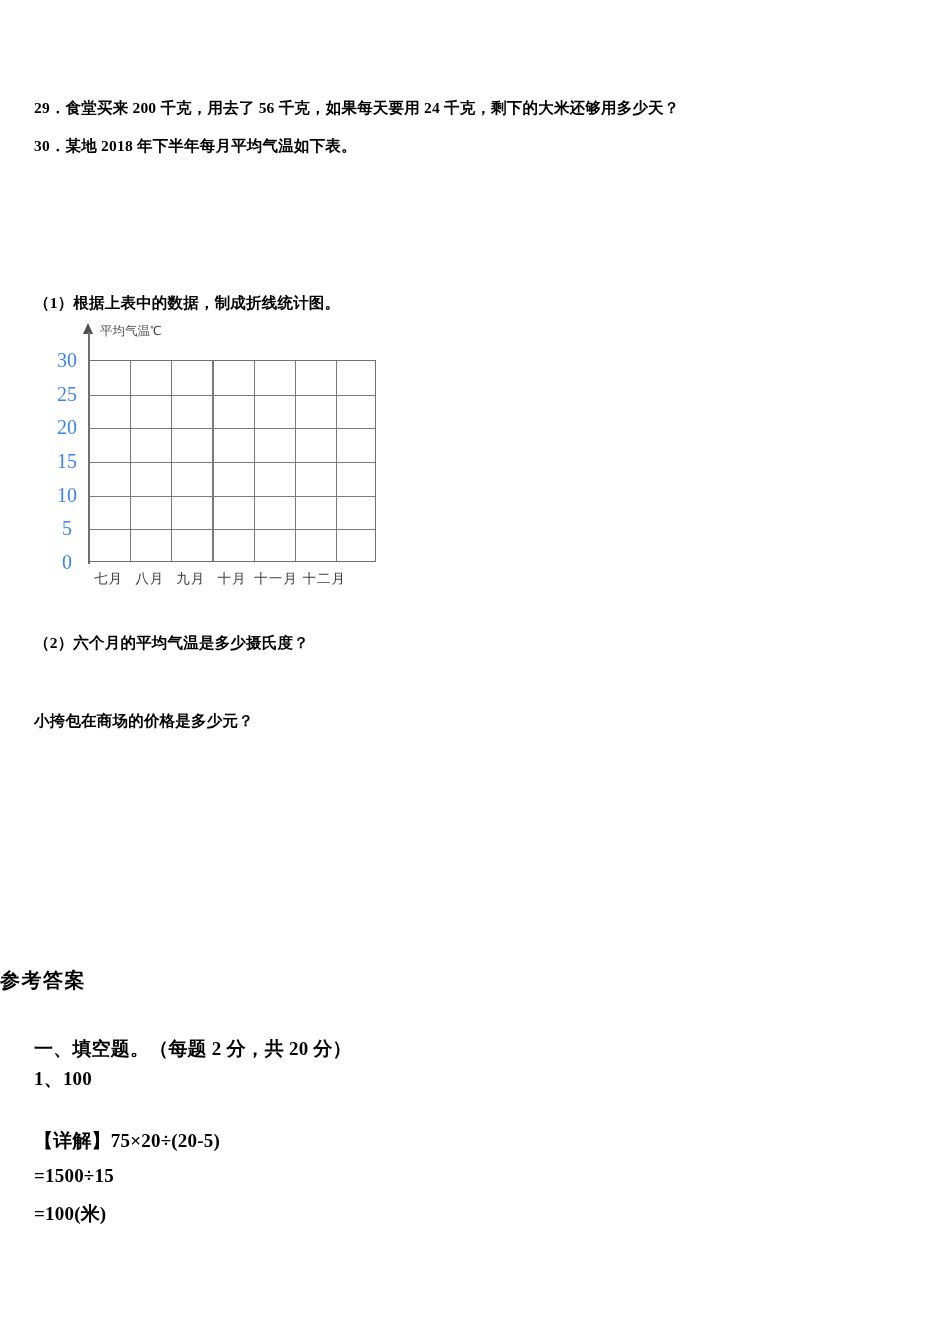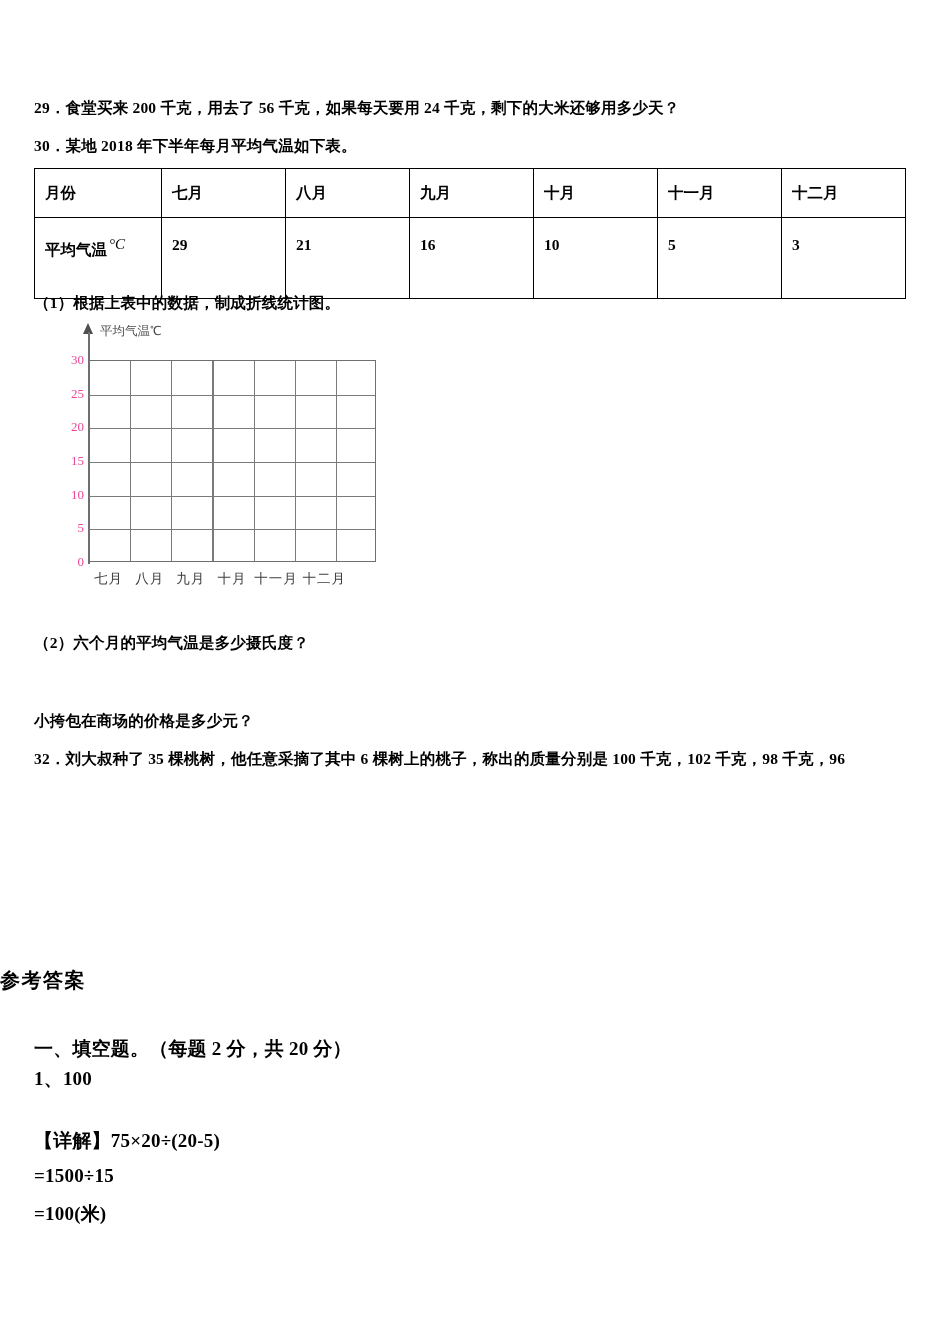--- a/index.html
+++ b/index.html
@@ -115,23 +115,23 @@
   .grid .hline {
     position: absolute;
     left: 0; right: 0;
     height: 1.2px;
     background: #7a7a7a;
   }
   .ytick {
     position: absolute;
     right: 0;
     width: 34px;
-    text-align: right;
-    font-size: 13px;
-    color: #ec4899;
+    text-align: center;
+    font-size: 20px;
+    color: #3b82f6;
     font-family: "Liberation Serif", serif;
     transform: translateY(-50%);
   }
   .ytick-wrap {
     position: absolute;
     left: 0;
     top: 40px;
     width: 44px;
     height: 202px;
   }
@@ -169,42 +169,20 @@
 </style>
 </head>
 <body>
 
 <div class="page">
 
   <div class="qline" style="left:34px; top:100px;">29．食堂买来 200 千克，用去了 56 千克，如果每天要用 24 千克，剩下的大米还够用多少天？</div>
 
   <div class="qline" style="left:34px; top:138px;">30．某地 2018 年下半年每月平均气温如下表。</div>
 
-  <table class="month-table">
-    <tbody>
-        <tr class="head">
-      <td class="col-label">月份</td>
-      <td class="col-m">七月</td>
-      <td class="col-m">八月</td>
-      <td class="col-m">九月</td>
-      <td class="col-m">十月</td>
-      <td class="col-m">十一月</td>
-      <td class="col-m">十二月</td>
-    </tr>
-    <tr class="body">
-      <td class="col-label"><span>平均气温</span><span class="deg">°C</span></td>
-      <td class="col-m">29</td>
-      <td class="col-m">21</td>
-      <td class="col-m">16</td>
-      <td class="col-m">10</td>
-      <td class="col-m">5</td>
-      <td class="col-m">3</td>
-    </tr>
-  </tbody>
-    </table>
 
   <div class="qline" style="left:34px; top:295px;">（1）根据上表中的数据，制成折线统计图。</div>
 
   <div class="chart">
     <div class="chart-title">平均气温℃</div>
     <div class="yaxis-arrow"></div>
     <div class="yaxis-line"></div>
 
     <div class="ytick-wrap">
       <div class="ytick" style="top:0px;">30</div>
@@ -236,21 +214,20 @@
     <div class="xtick" style="left:150.8px;">九月</div>
     <div class="xtick" style="left:192px;">十月</div>
     <div class="xtick" style="left:236.1px;">十一月</div>
     <div class="xtick" style="left:284.3px;">十二月</div>
   </div>
 
   <div class="qline" style="left:34px; top:635px;">（2）六个月的平均气温是多少摄氏度？</div>
 
   <div class="qline" style="left:34px; top:713px;">小挎包在商场的价格是多少元？</div>
 
-  <div class="qline" style="left:34px; top:751px;">32．刘大叔种了 35 棵桃树，他任意采摘了其中 6 棵树上的桃子，称出的质量分别是 100 千克，102 千克，98 千克，96</div>
 
   <div class="ans-title">参考答案</div>
 
   <div class="ans-line" style="left:34px; top:1036px;">一、填空题。（每题 2 分，共 20 分）</div>
 
   <div class="ans-line" style="left:34px; top:1066px;">1、100</div>
   <div class="ans-line" style="left:34px; top:1128px;">【详解】75×20÷(20-5)</div>
   <div class="ans-line" style="left:34px; top:1165px;">=1500÷15</div>
   <div class="ans-line" style="left:34px; top:1201px;">=100(米)</div>
 

